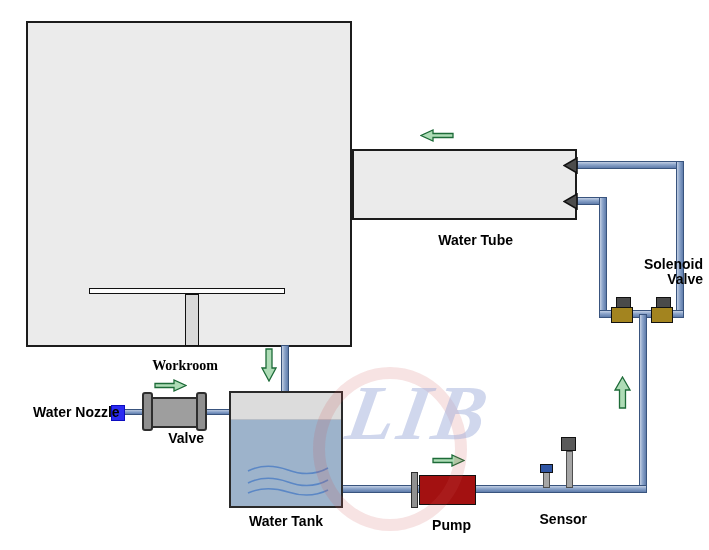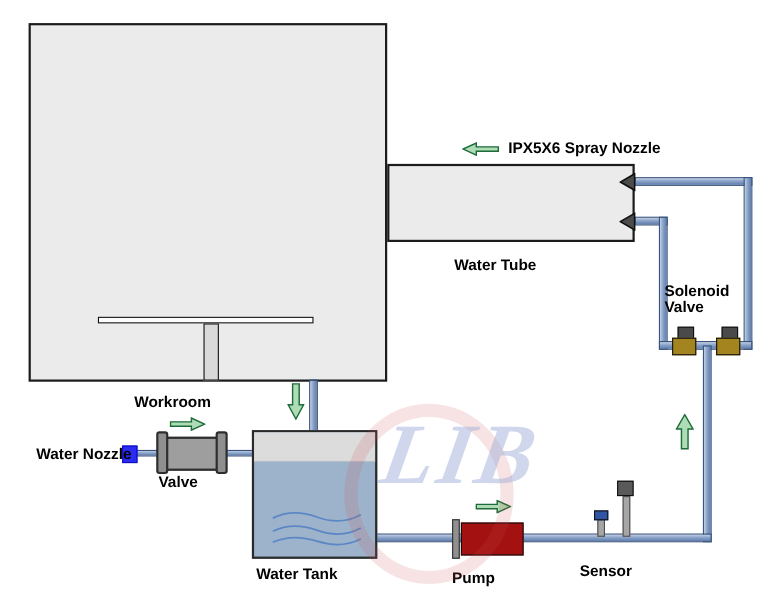--- a/index.html
+++ b/index.html
@@ -4,21 +4,21 @@
 <style>
   html,body{margin:0;padding:0;background:#ffffff;}
   #stage{
     position:relative;width:709px;height:550px;background:#ffffff;
     font-family:"Liberation Sans",sans-serif;overflow:hidden;
   }
   .label{
     position:absolute;color:#000;font-size:14px;font-weight:bold;
     line-height:15px;white-space:nowrap;z-index:6;
   }
-  .label.center{text-align:left;white-space:pre-line;}
+  .label.center{text-align:right;white-space:pre-line;}
   
   .room{
     position:absolute;background:#ebebeb;border:2px solid #1c1c1c;z-index:1;
   }
   
   .pipe-h{
     position:absolute;z-index:2;border:1px solid #39547e;
     background:linear-gradient(180deg,#c3cfe3 0%,#8aa3c9 45%,#5f7cab 100%);
   }
   .pipe-v{
@@ -125,25 +125,24 @@
   <svg class="arrow-icon" style="left:261px;top:348px;" width="16" height="34">
     <polygon points="5,1 11,1 11,20 15,20 8,33 1,20 5,20" fill="#aedcb6" stroke="#1d6b38" stroke-width="1.3"></polygon>
   </svg>
   <svg class="arrow-icon" style="left:432px;top:454px;" width="33" height="13">
     <polygon points="1,4.5 20,4.5 20,1 32,6.5 20,12 20,8.5 1,8.5" fill="#aedcb6" stroke="#1d6b38" stroke-width="1.3"></polygon>
   </svg>
   <svg class="arrow-icon" style="left:614px;top:376px;" width="17" height="33">
     <polygon points="8.5,1 16,14 11.5,14 11.5,32 5.5,32 5.5,14 1,14" fill="#aedcb6" stroke="#1d6b38" stroke-width="1.3"></polygon>
   </svg>
 
-  <div class="label" style="left:462px;top:127px;">IPX5X6 Spray Nozzle</div>
   <div class="label center" style="left:413px;top:233px;width:100px;">Water Tube</div>
   <div class="label center" style="left:604px;top:257px;width:99px;">Solenoid
 Valve</div>
-  <div class="label center" style="left:122px;top:358px;width:76px;">Workroom</div>
+  <div class="label center" style="left:142px;top:358px;width:76px;font-family:Liberation Serif, serif;">Workroom</div>
   <div class="label" style="left:33px;top:405px;">Water Nozzle</div>
   <div class="label center" style="left:144px;top:431px;width:60px;">Valve</div>
   <div class="label center" style="left:233px;top:514px;width:90px;">Water Tank</div>
   <div class="label center" style="left:411px;top:518px;width:60px;">Pump</div>
   <div class="label center" style="left:527px;top:512px;width:60px;">Sensor</div>
 
   <div class="wm-ring"></div>
   <div class="wm-text">LIB</div>
 
 </div>

